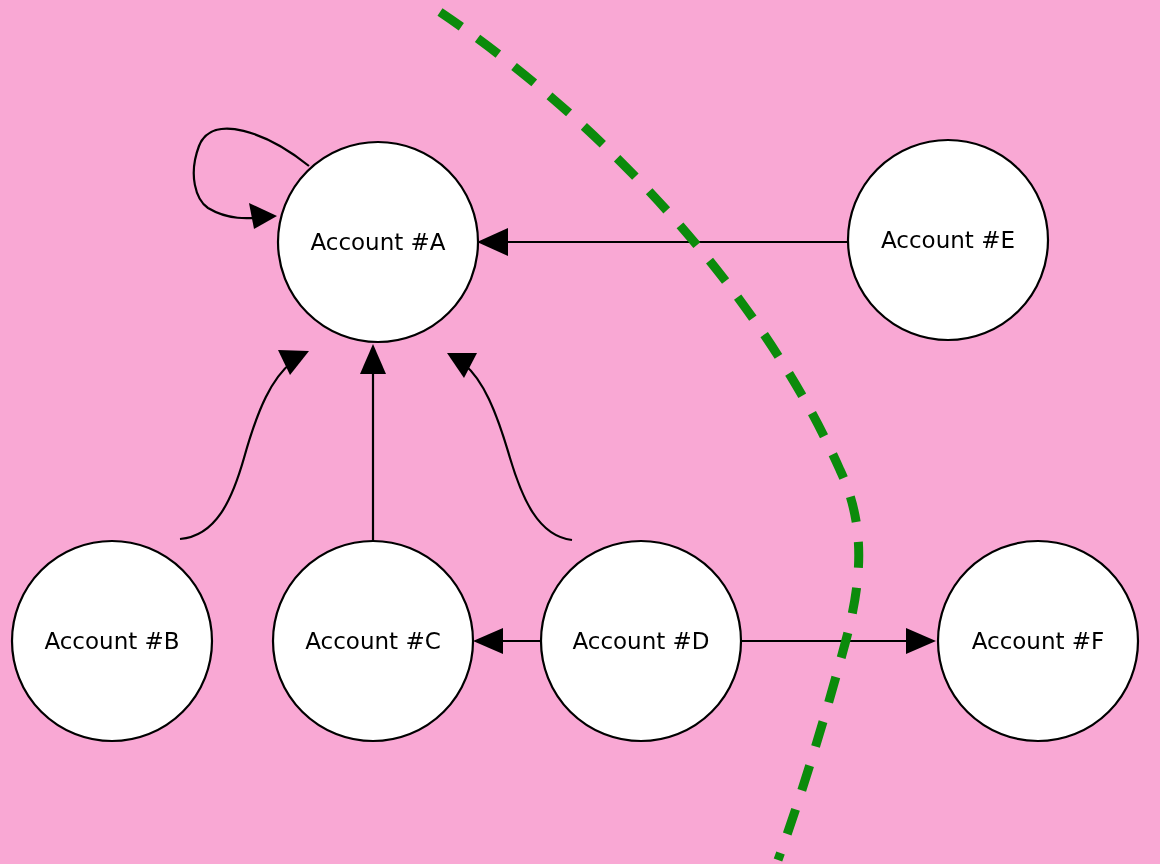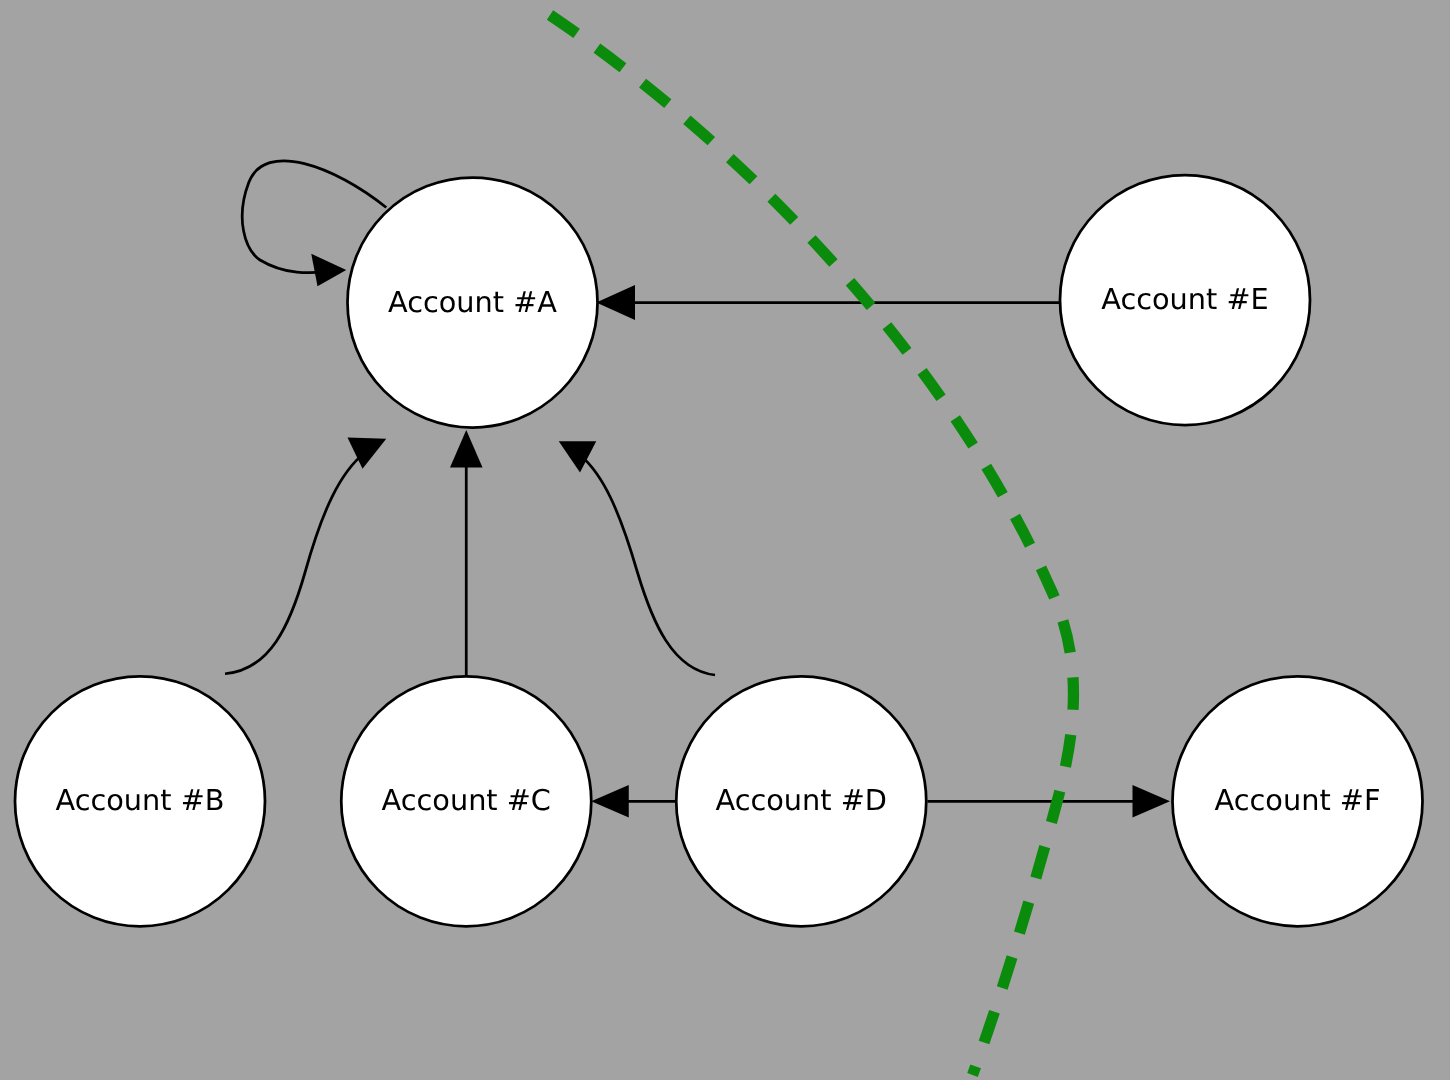--- a/index.html
+++ b/index.html
@@ -49,21 +49,21 @@
   .boundary-line {
     fill: none;
     stroke-width: 9;
     stroke-linecap: butt;
     stroke-dasharray: 26 20;
   }
 </style>
 </head>
 <body>
 
-<div id="canvas-wrap" style="background: #a3a3a3;">
+<div id="canvas-wrap" style="background: #f9a8d4;">
   <svg id="graph" viewBox="0 0 1160 864" xmlns="http://www.w3.org/2000/svg">
 
     <g>
 
       <g>
         <path class="edge-path" d="M 309,166
                  C 268,133 212,112 199,146
                  C 188,175 196,200 208,208
                  C 228,220 248,219 264,217" stroke="#000000"></path>
         <polygon class="edge-head" points="277,216 249,203 254,229" fill="#000000"></polygon>

